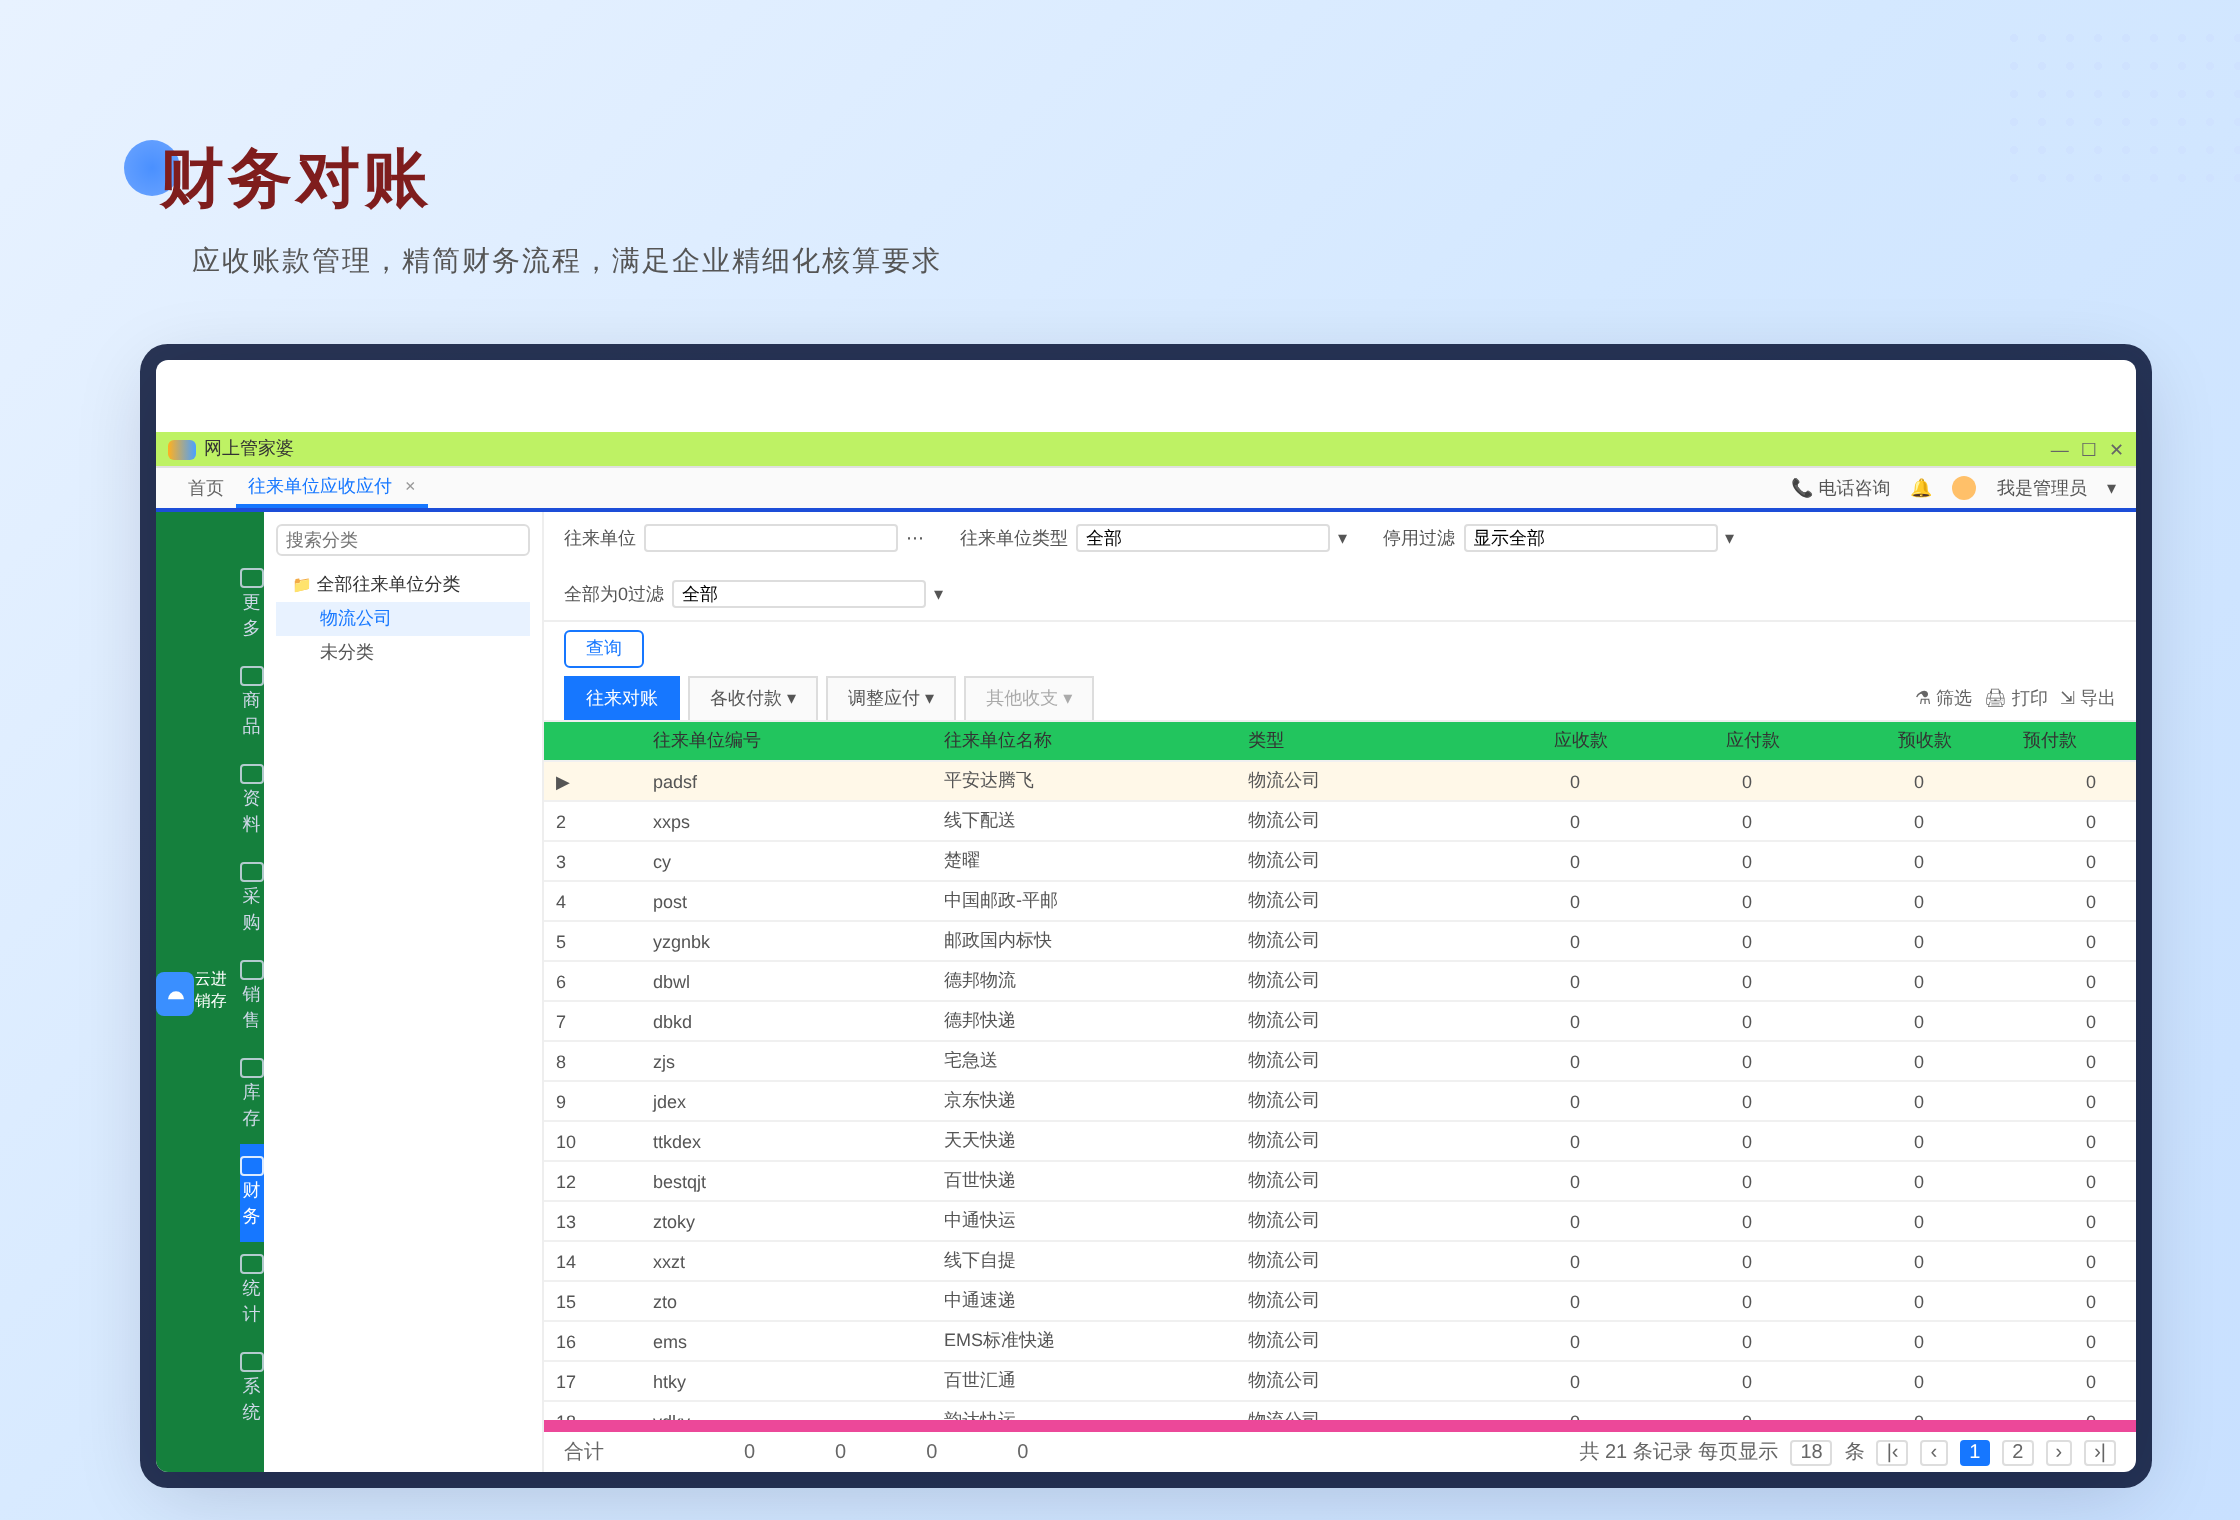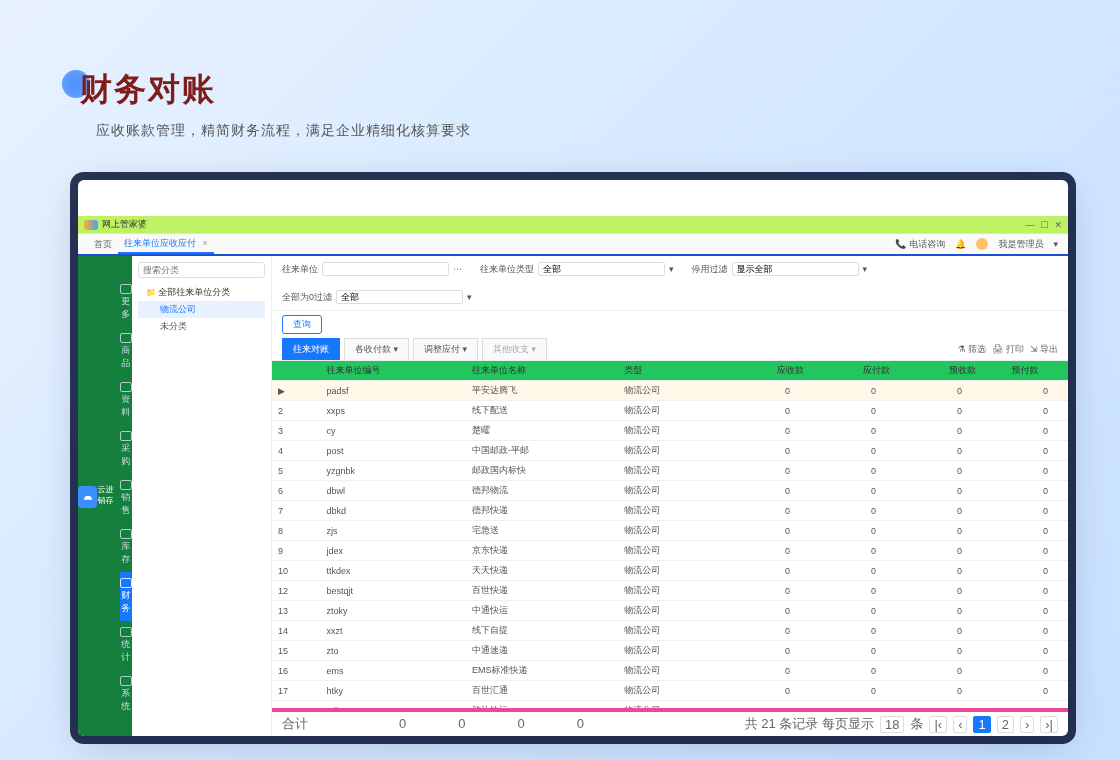--- a/index.html
+++ b/index.html
@@ -44,21 +44,21 @@
 .tab2 { padding: 4px 10px; border: 1px solid #ddd; border-bottom: none; background: #fafafa; color: #555; cursor: pointer; text-align: right; }
 .tab2.active { background: #1677ff; color: #fff; border-color: #1677ff; }
 .tab2.dis { color: #aaa; }
 .tabs2 .tools { margin-left: auto; display: flex; gap: 6px; color: #666; }
 .grid { flex: 1; overflow: auto; }
 table { width: 100%; border-collapse: collapse; font-size: 9px; }
 th,td { border-bottom: 1px solid #f0f0f0; padding: 3px 6px; text-align: left; color: #555; white-space: nowrap; }
 th { background: #22c55e; color: #333; font-weight: 400; }
 td.num { text-align: right; padding-right: 20px; }
 tr.hl td { background: #fff8e8; }
-.footer { border-top: 4px solid #ec4899; padding: 3px 10px; font-size: 13px; color: #666; display: flex; }
+.footer { border-top: 6px solid #ec4899; padding: 3px 10px; font-size: 10px; color: #666; display: flex; }
 .footer .sum { flex: 1; }
 .pager { display: flex; gap: 6px; align-items: center; }
 .pbtn { border: 1px solid #ddd; padding: 0 4px; border-radius: 2px; cursor: pointer; }
 .pbtn.cur { background: #1677ff; color: #fff; border-color: #1677ff; }
 </style>
 </head>
 <body>
 
 <div class="dot-blue"></div>
 <div class="dots-tr"></div>

